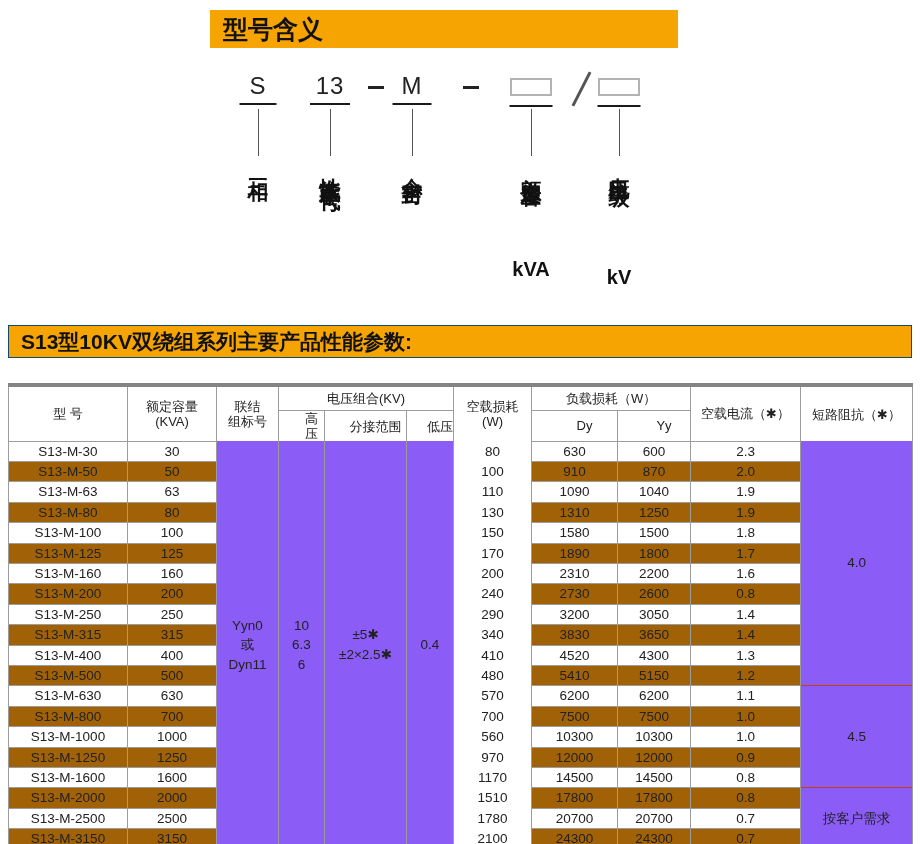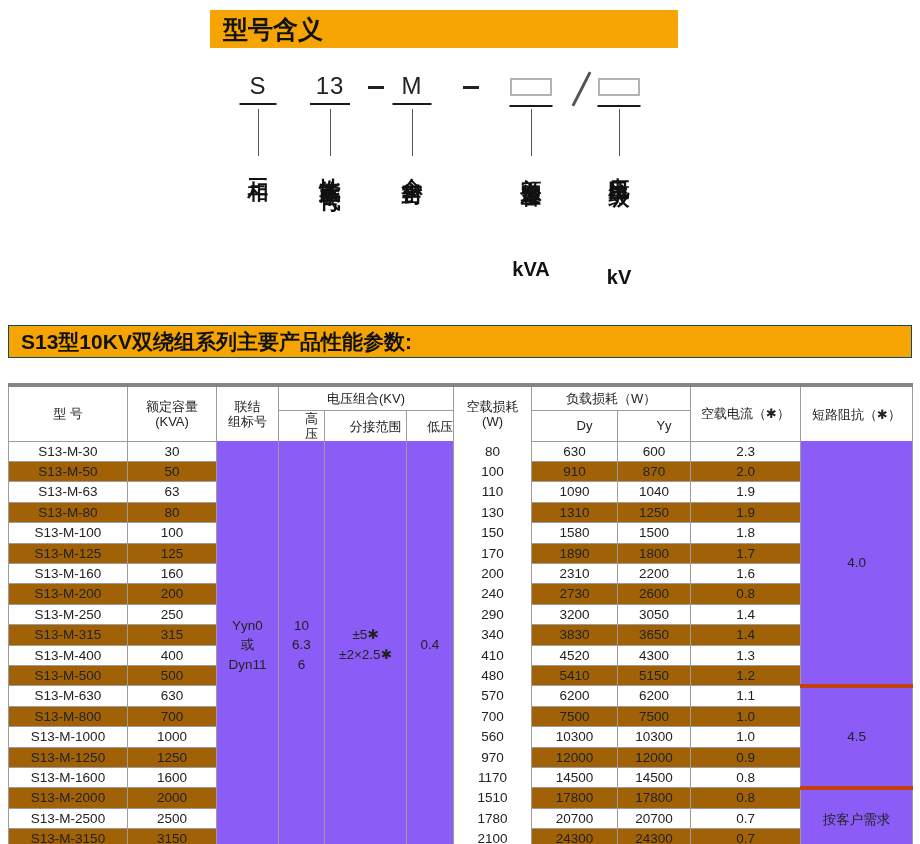--- a/index.html
+++ b/index.html
@@ -46,21 +46,21 @@
   .spec th,.spec td{border-left:1px solid #9c9c9c;border-right:1px solid #9c9c9c;
              text-align:center;vertical-align:middle;padding:0;
              font-weight:normal;white-space:pre-line;overflow:hidden;}
   .spec thead th{font-size:13px;line-height:15px;}
   .spec thead tr.h1 th{height:23px;}
   .spec thead tr.h2 th{height:22px;padding-left:20px;}
   .spec tbody td{height:19.4px;line-height:19.4px;}
   .bb{border-bottom:1px solid #9c9c9c;}
   .band{background:#a16207;}
   .merged{line-height:19px;background:#8b5cf6;}
-  .topline{border-top:4px solid #c2410c;}
+  .topline{border-top:1px solid #c2410c;}
 </style>
 </head>
 <body>
 
 <div class="page">
 
   <div class="banner banner1">型号含义</div>
 
   <div class="diagram">
 

